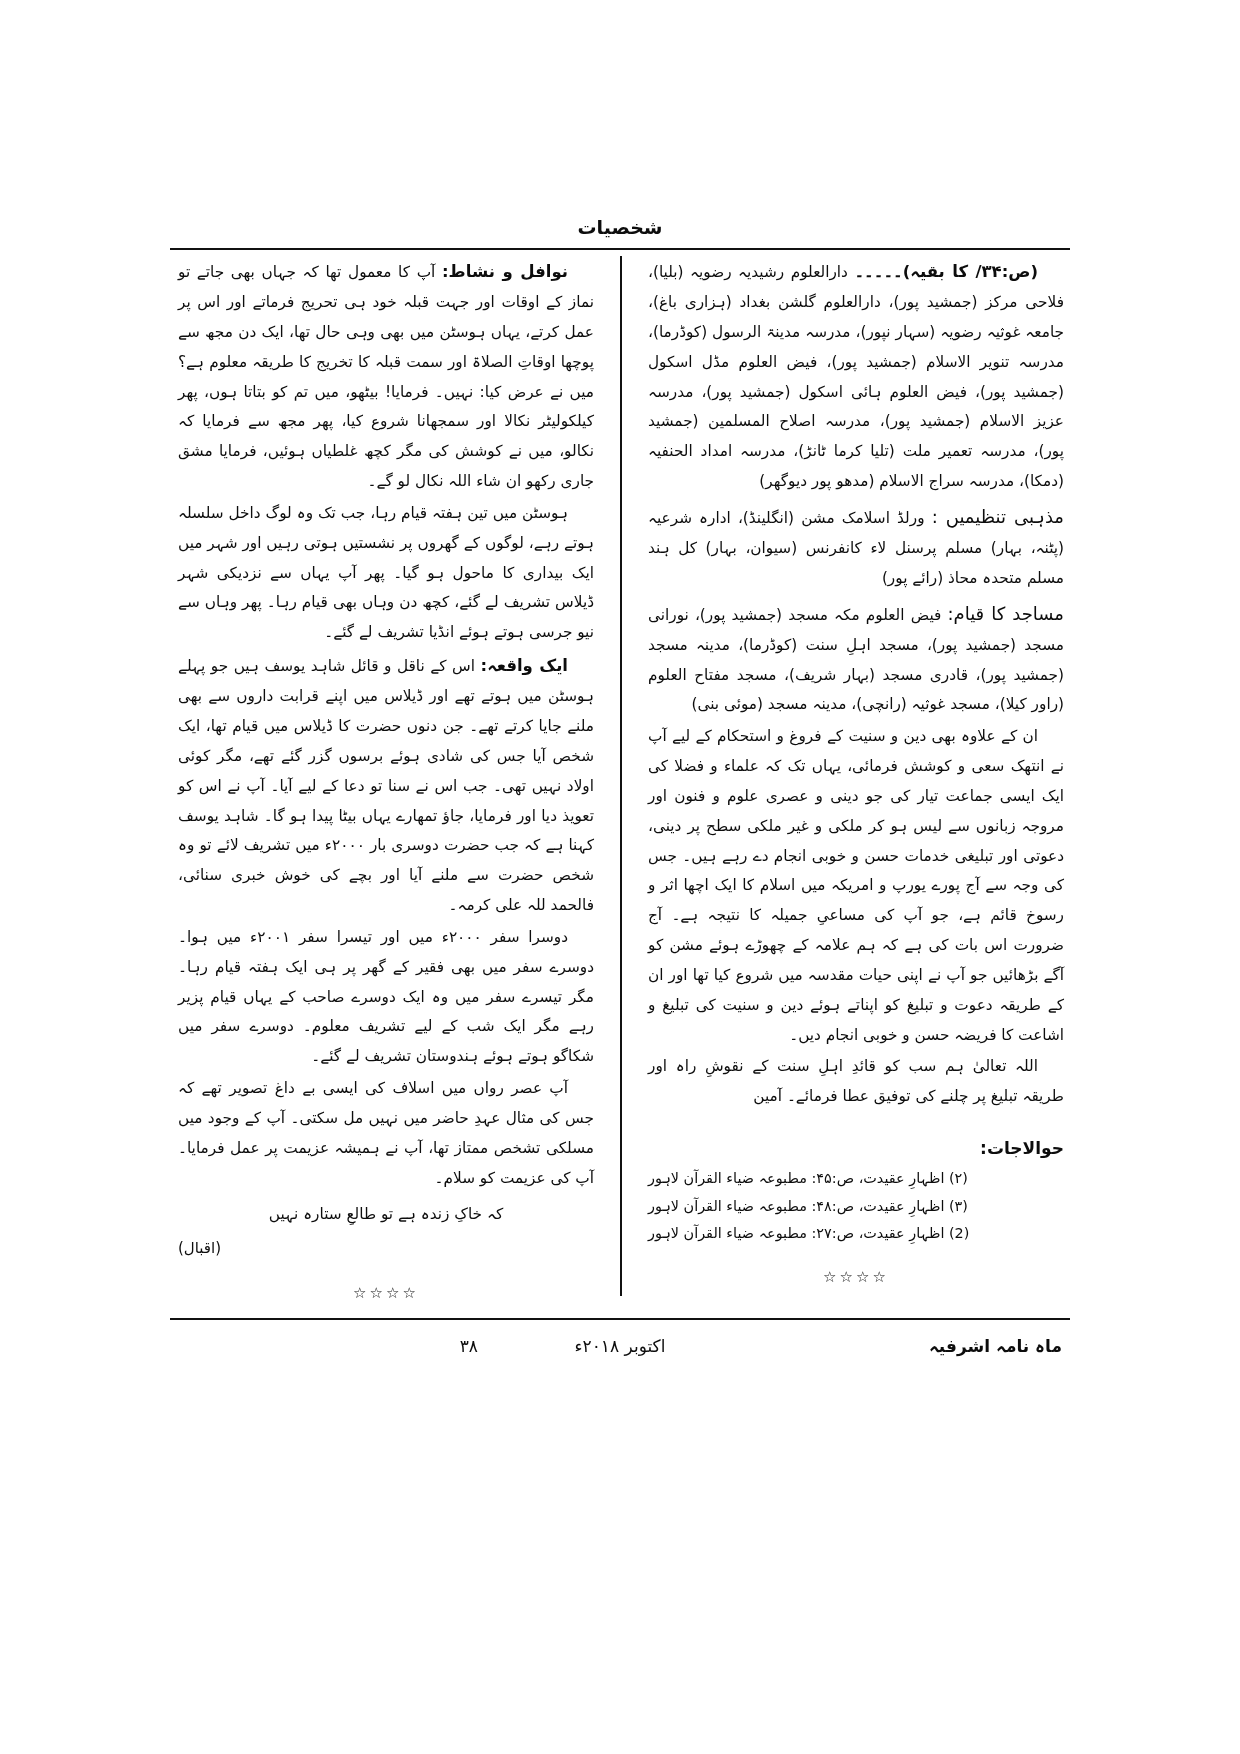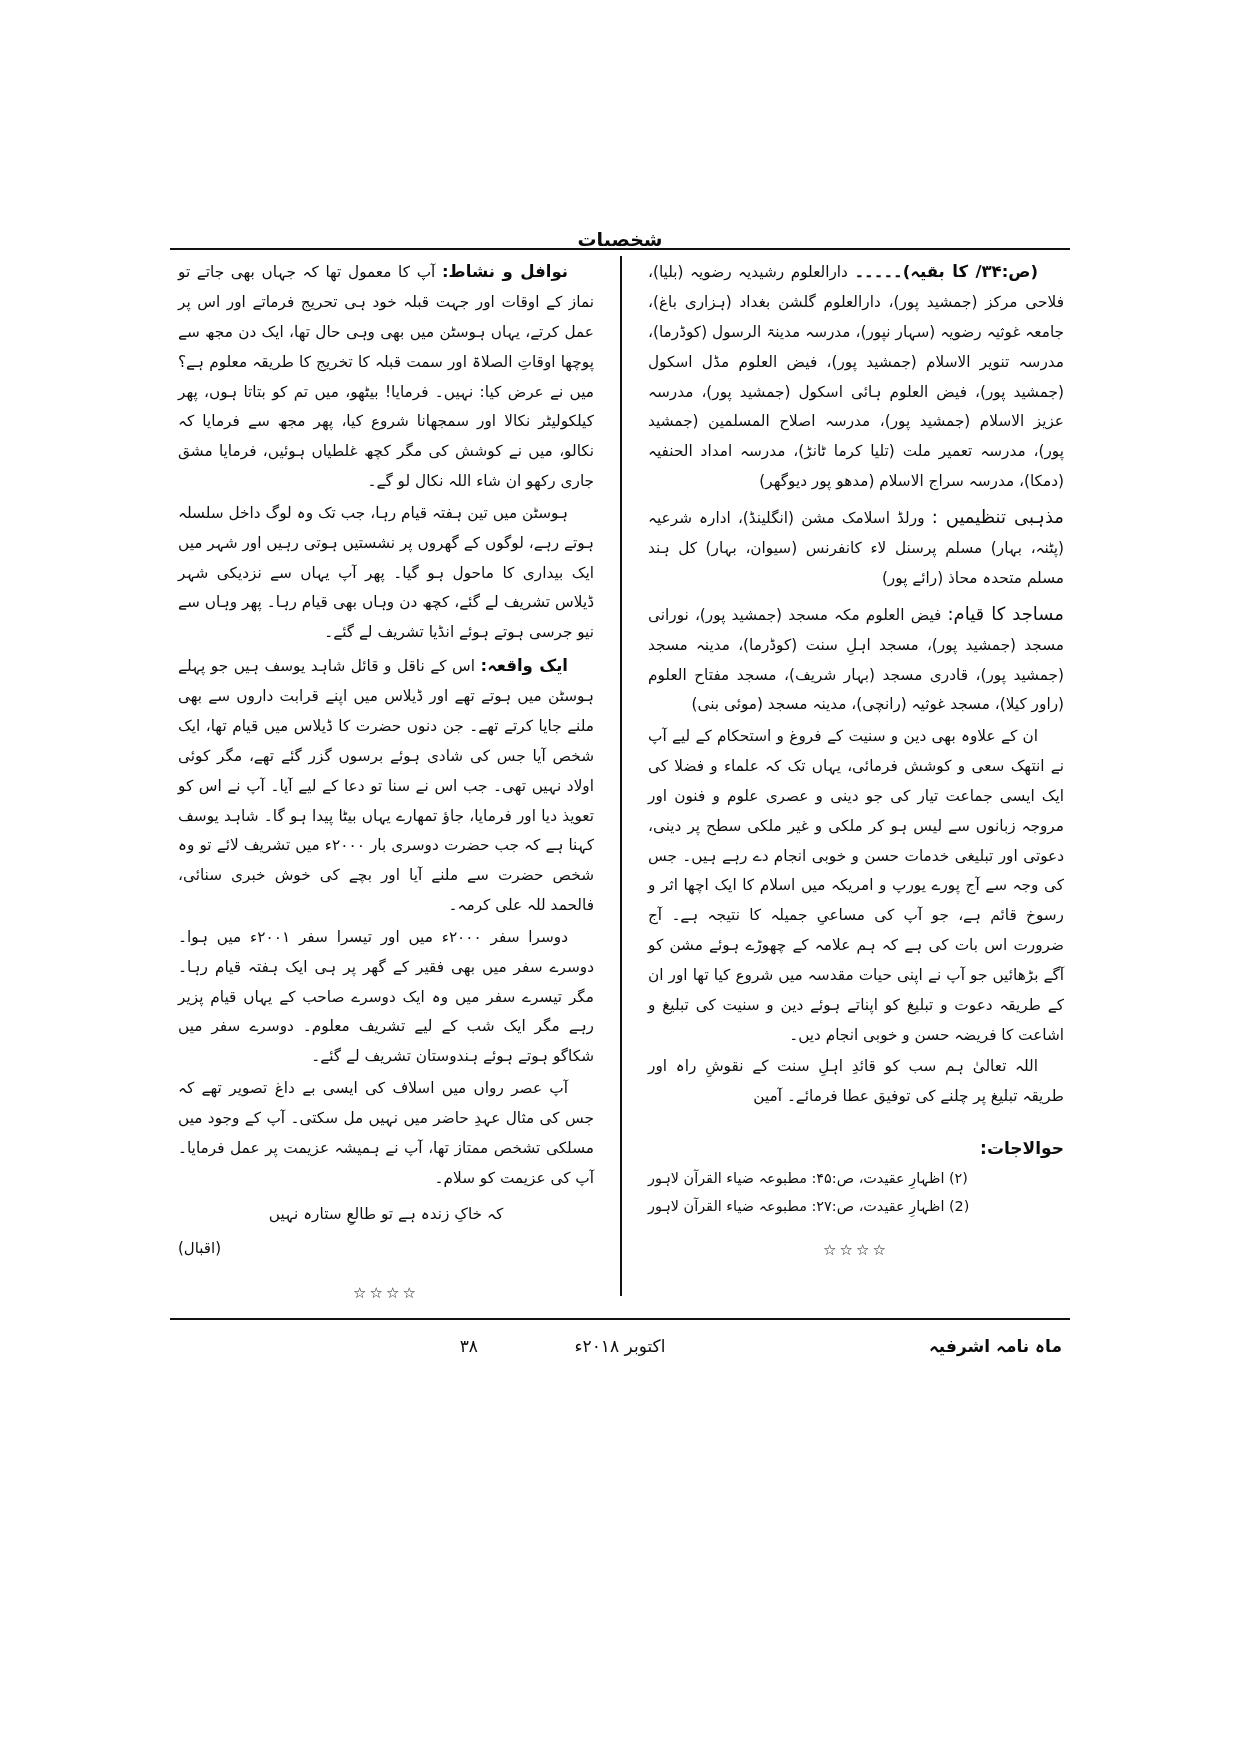--- a/index.html
+++ b/index.html
@@ -14,21 +14,21 @@
     margin: 0 auto;
     background: #ffffff;
     font-family: "DejaVu Sans", sans-serif;
     color: #0d0d0d;
     overflow: hidden;
   }
 
   
   .header {
     position: absolute;
-    top: 228px;
+    top: 216px;
     right: 170px;
     left: 170px;
     text-align: center;
     font-size: 19px;
     font-weight: bold;
     letter-spacing: 0.5px;
   }
   .rule-top {
     position: absolute;
     top: 248px;
@@ -172,20 +172,21 @@
       <p>
         <span class="hdg">مساجد کا قیام:</span>
         <span>فیض العلوم مکہ مسجد (جمشید پور)، نورانی مسجد (جمشید پور)، مسجد اہلِ سنت (کوڈرما)، مدینہ مسجد (جمشید پور)، قادری مسجد (بہار شریف)، مسجد مفتاح العلوم (راور کیلا)، مسجد غوثیہ (رانچی)، مدینہ مسجد (موئی بنی)</span>
       </p>
 
       <p class="p-ind">ان کے علاوہ بھی دین و سنیت کے فروغ و استحکام کے لیے آپ نے انتھک سعی و کوشش فرمائی، یہاں تک کہ علماء و فضلا کی ایک ایسی جماعت تیار کی جو دینی و عصری علوم و فنون اور مروجہ زبانوں سے لیس ہو کر ملکی و غیر ملکی سطح پر دینی، دعوتی اور تبلیغی خدمات حسن و خوبی انجام دے رہے ہیں۔ جس کی وجہ سے آج پورے یورپ و امریکہ میں اسلام کا ایک اچھا اثر و رسوخ قائم ہے، جو آپ کی مساعیِ جمیلہ کا نتیجہ ہے۔ آج ضرورت اس بات کی ہے کہ ہم علامہ کے چھوڑے ہوئے مشن کو آگے بڑھائیں جو آپ نے اپنی حیات مقدسہ میں شروع کیا تھا اور ان کے طریقہ دعوت و تبلیغ کو اپناتے ہوئے دین و سنیت کی تبلیغ و اشاعت کا فریضہ حسن و خوبی انجام دیں۔</p>
       <p class="p-ind">اللہ تعالیٰ ہم سب کو قائدِ اہلِ سنت کے نقوشِ راہ اور طریقہ تبلیغ پر چلنے کی توفیق عطا فرمائے۔ آمین</p>
 
       <div class="refs-title">حوالاجات:</div>
       <div class="ref-line">(۲) اظہارِ عقیدت، ص:۴۵: مطبوعہ ضیاء القرآن لاہور</div>
+      <div class="ref-line">(۳) اظہارِ عقیدت، ص:۴۸: مطبوعہ ضیاء القرآن لاہور</div>
       <div class="ref-line">(2) اظہارِ عقیدت، ص:۲۷: مطبوعہ ضیاء القرآن لاہور</div>
 
       <div class="stars">☆☆☆☆</div>
     </div>
 
     <div class="divider"></div>
 
     <div class="col">
       <p class="p-ind">
         <span class="lead">نوافل و نشاط:</span>

